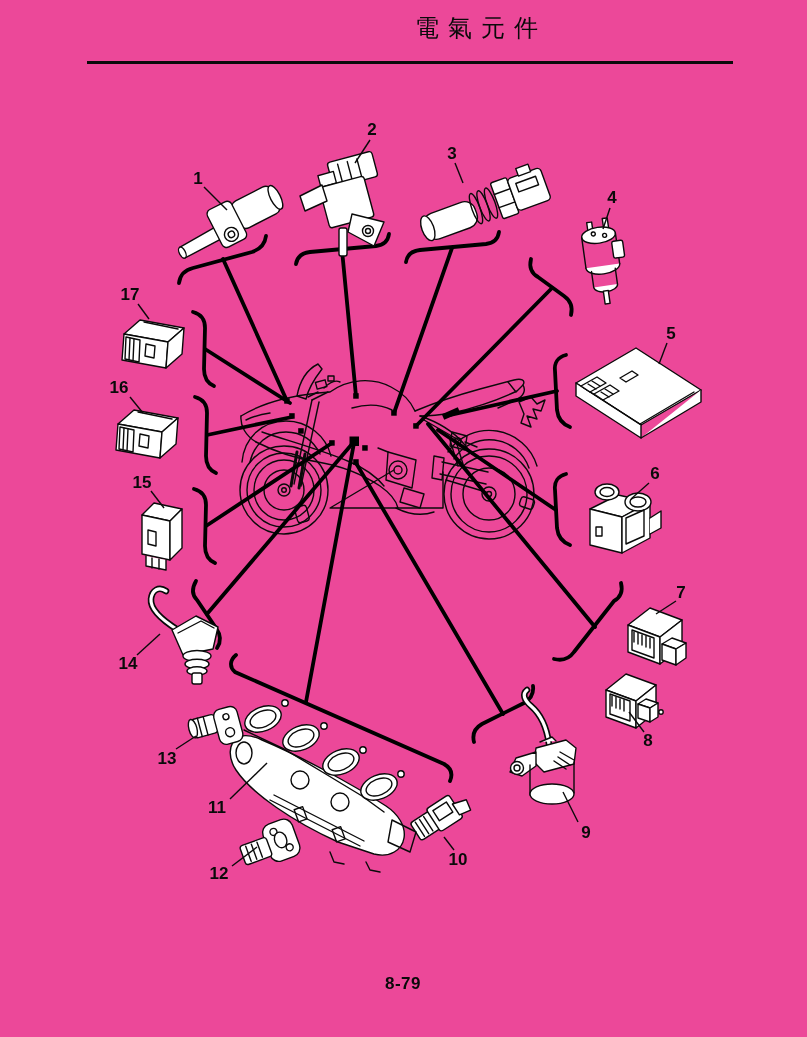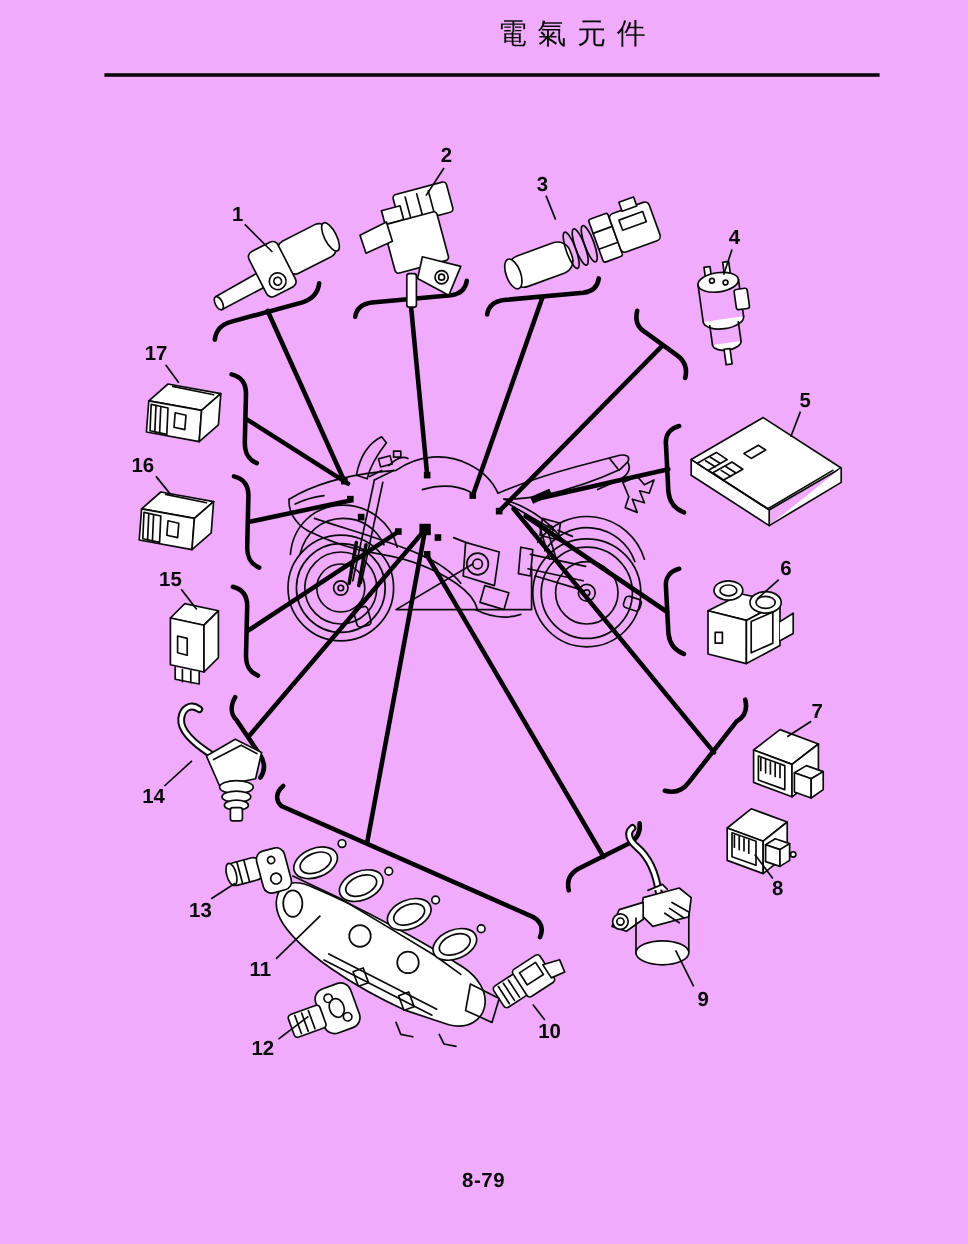--- a/index.html
+++ b/index.html
@@ -1,16 +1,16 @@
 <!DOCTYPE html>
 <html><head>
 <meta charset="utf-8">
 <style>
   html,body{margin:0;padding:0;background:#e8e8e8;}
-  .page{position:relative;width:807px;height:1037px;background:#f0abfc;margin:0 auto;
+  .page{position:relative;width:807px;height:1037px;background:#ec4899;margin:0 auto;
         font-family:"Liberation Sans",sans-serif;color:#0a0a0a;overflow:hidden;}
   .title{position:absolute;top:12px;left:481px;transform:translateX(-50%);
          font-family:"DejaVu Serif","Liberation Serif",serif;font-size:24px;
          letter-spacing:9px;white-space:nowrap;}
   .rule{position:absolute;top:61px;left:87px;width:646px;height:3px;background:#0a0a0a;}
   .pageno{position:absolute;top:974px;left:403px;transform:translateX(-50%);
           font-size:17px;font-weight:bold;letter-spacing:0.5px;}
   svg{position:absolute;top:0;left:0;}
   .art{stroke:#0a0a0a;fill:#ffffff;stroke-width:1.4;stroke-linejoin:round;stroke-linecap:round;}
   .ln{stroke:#0a0a0a;fill:none;stroke-width:1.4;stroke-linejoin:round;stroke-linecap:round;}

